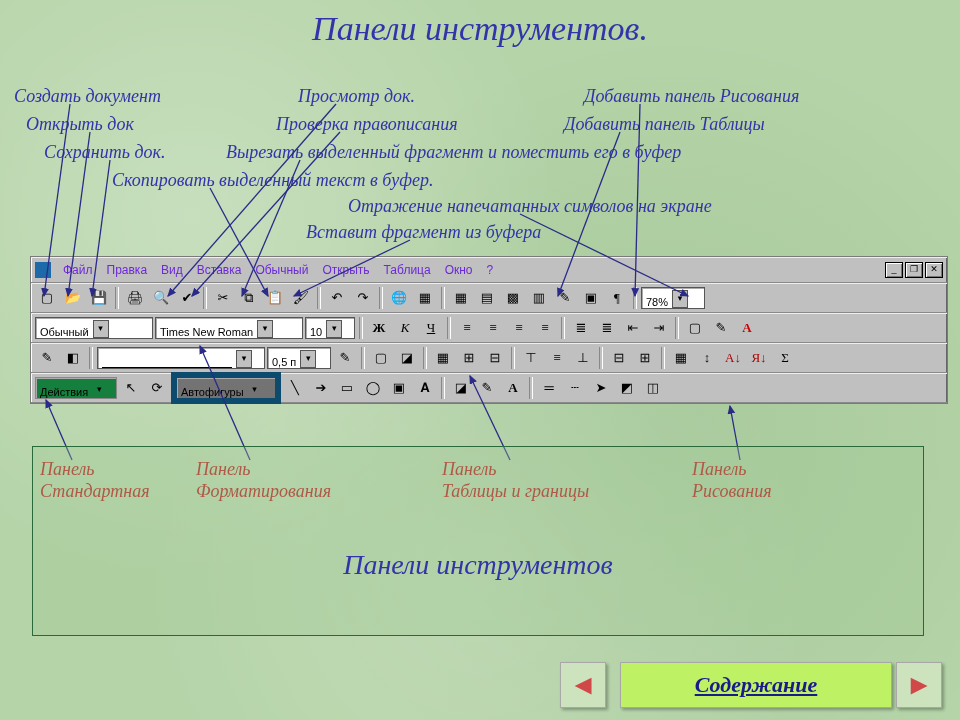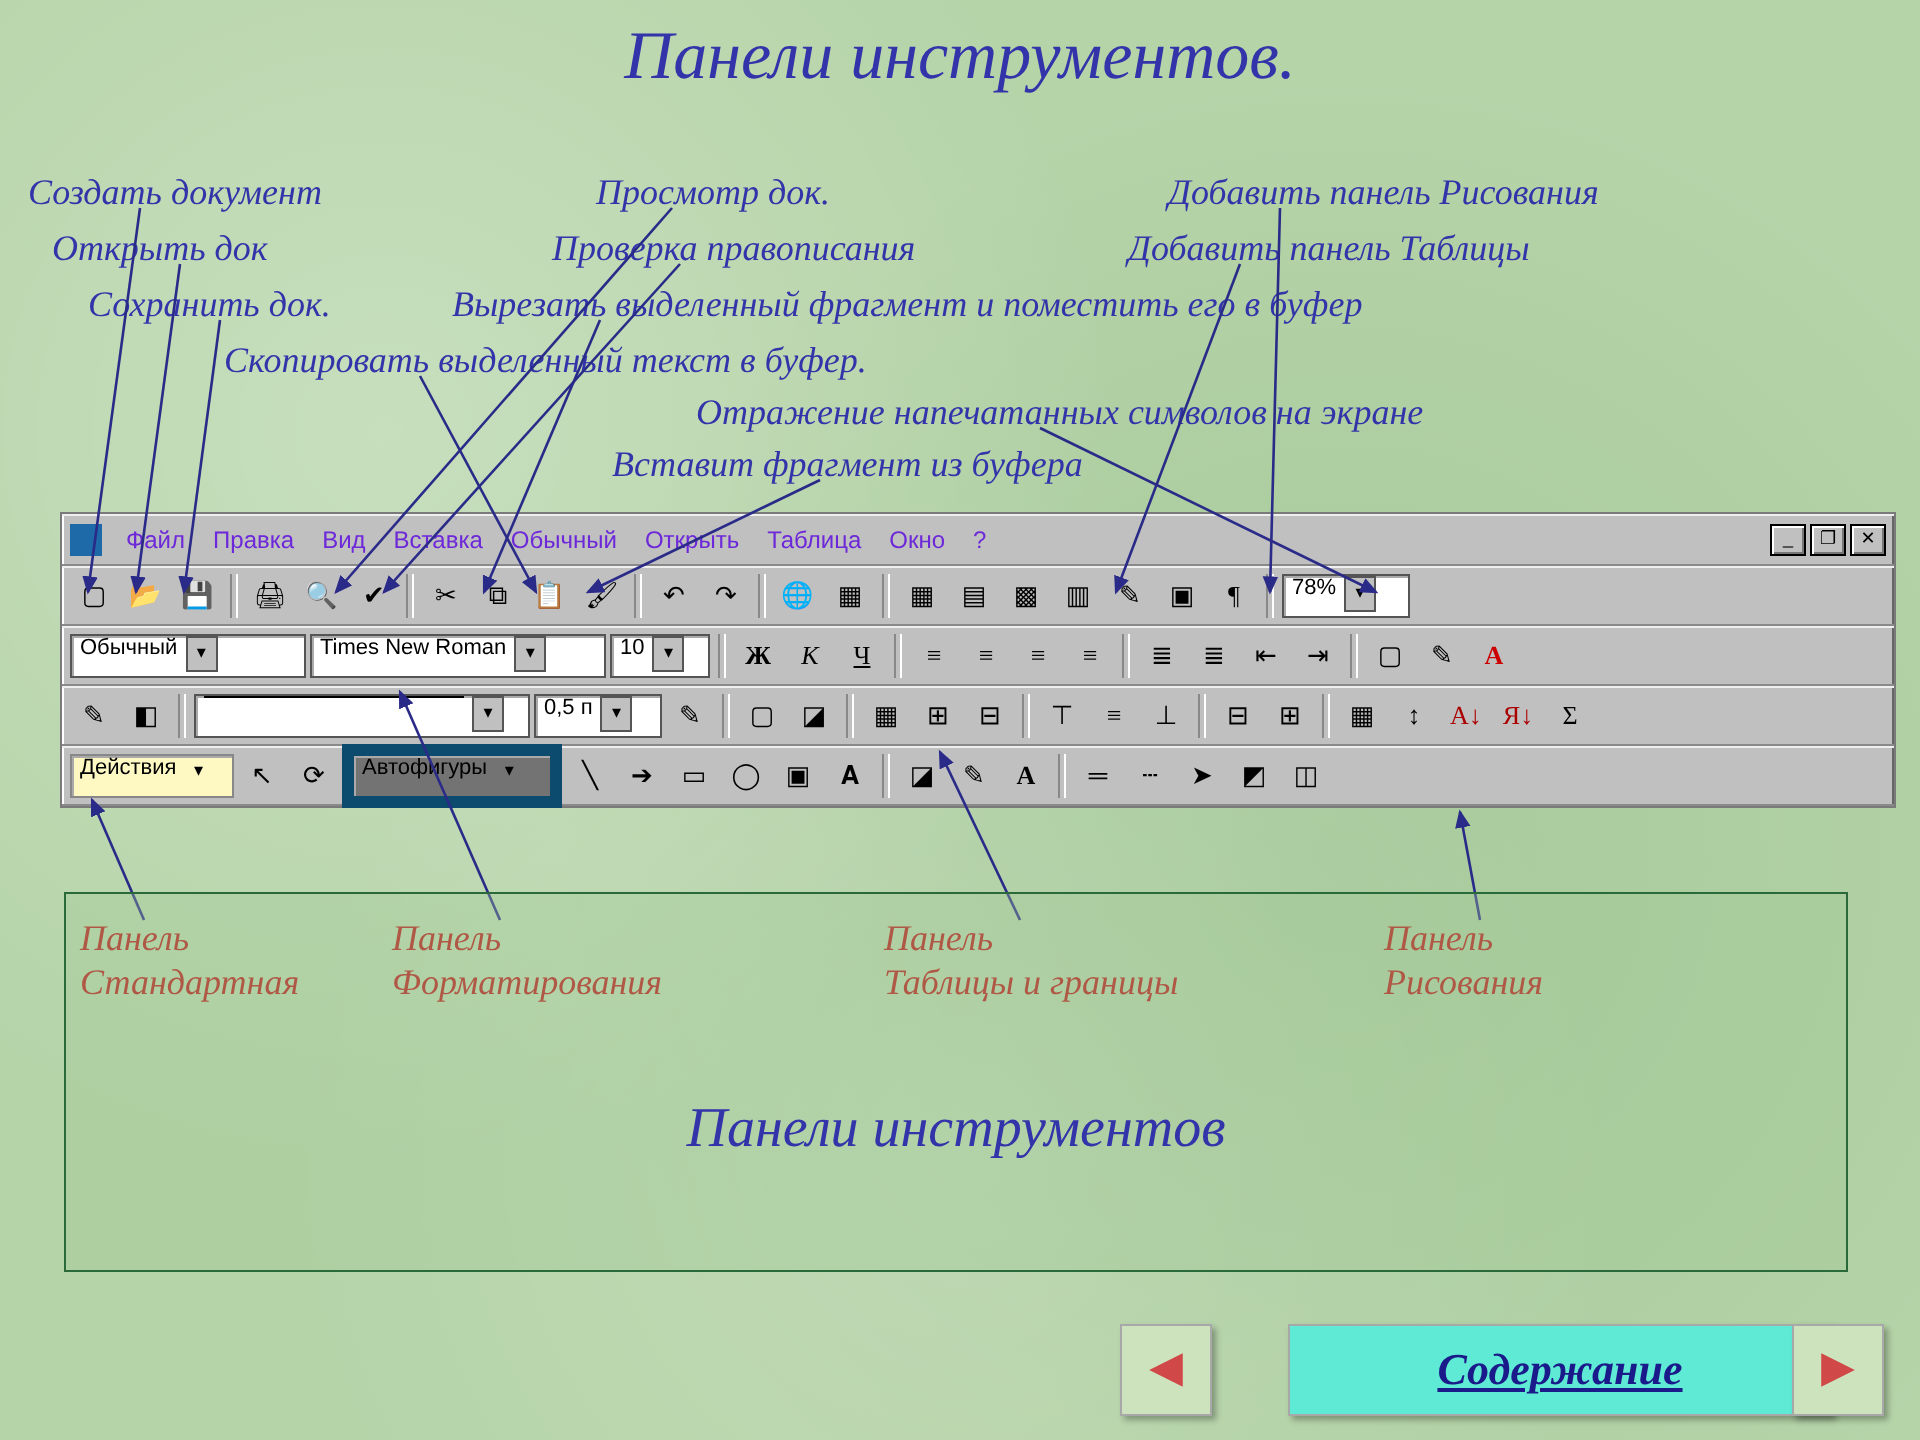--- a/index.html
+++ b/index.html
@@ -12,31 +12,31 @@
 .lbl{position:absolute;color:#3333aa;font-style:italic;font-size:18px;white-space:nowrap}
 .toolbar-wrap{position:absolute;left:30px;top:256px;width:916px;background:#c0c0c0;border:1px solid #7a7a7a;box-shadow:inset -1px -1px 0 #666,inset 1px 1px 0 #fff}
 .row{display:flex;align-items:center;height:28px;border-top:1px solid #efefef;border-bottom:1px solid #8a8a8a;padding:0 4px;gap:2px}
 .mrow{height:24px;font:12px Tahoma,Arial,sans-serif}
 .mrow .wicon{width:16px;height:16px;background:#1e6aa8;margin-right:4px}
 .mn{padding:0 6px;color:#6d28d9;font:12px Tahoma,Arial,sans-serif}
 .winbtns{margin-left:auto;display:flex;gap:2px}
 .wb{width:16px;height:14px;background:#c0c0c0;border:1px solid #000;box-shadow:inset 1px 1px 0 #fff,inset -1px -1px 0 #777;font:9px Arial;line-height:12px;text-align:center}
 .tb{width:22px;height:22px;background:#c0c0c0;border:1px solid #c0c0c0;display:flex;align-items:center;justify-content:center;font-size:13px}
 .sep{width:2px;height:22px;border-left:1px solid #888;border-right:1px solid #fff;margin:0 2px}
-.combo{height:20px;background:#fff;border:1px solid #555;box-shadow:inset 1px 1px 0 #aaa;display:flex;align-items:flex-start;font:11px Tahoma,Arial,sans-serif;padding:0 2px 0 4px}
+.combo{height:20px;background:#fff;border:1px solid #555;box-shadow:inset 1px 1px 0 #aaa;display:flex;align-items:flex-end;font:11px Tahoma,Arial,sans-serif;padding:0 2px 0 4px}
 .combo .ar{width:14px;height:16px;background:#c0c0c0;border:1px solid #555;margin-left:4px;font:9px Arial;text-align:center;line-height:14px}
 svg.arrows{position:absolute;left:0;top:0;width:960px;height:720px;pointer-events:none}
 svg.arrows line{stroke:#2a2a88;stroke-width:1.3}
 .panel-lbl{position:absolute;color:#b91c1c;font-style:italic;font-size:18px;line-height:22px}
 .bigbox{position:absolute;left:32px;top:446px;width:890px;height:188px;border:1px solid #2a6a3a;background:rgba(160,200,150,.35)}
 .bigtitle{position:absolute;width:100%;text-align:center;top:102px;color:#3333aa;font-style:italic;font-size:28px}
 .nav{position:absolute;bottom:12px;width:44px;height:44px;display:flex;align-items:center;justify-content:center;font-size:28px;color:#d04848;border:1px solid #a8a8a8;background:#cde3be;box-shadow:2px 2px 3px rgba(0,0,0,.3)}
 .navL{left:560px}
 .navR{right:18px}
-.contents{position:absolute;bottom:12px;left:644px;width:270px;height:44px;border:1px solid #a8a8a8;background:#5eead4;box-shadow:2px 2px 3px rgba(0,0,0,.3);display:flex;align-items:center;justify-content:center;color:#1a1a8a;font-weight:bold;font-size:22px;text-decoration:underline;font-style:italic}
+.contents{position:absolute;bottom:12px;left:620px;width:270px;height:44px;border:1px solid #a8a8a8;background:#bef264;box-shadow:2px 2px 3px rgba(0,0,0,.3);display:flex;align-items:center;justify-content:center;color:#1a1a8a;font-weight:bold;font-size:22px;text-decoration:underline;font-style:italic}
 </style>
 </head>
 <body>
 
 <div class="title">Панели инструментов.</div>
 
 <div class="lbl" style="left:14px;top:86px">Создать документ</div>
 <div class="lbl" style="left:26px;top:114px">Открыть док</div>
 <div class="lbl" style="left:44px;top:142px">Сохранить док.</div>
 <div class="lbl" style="left:112px;top:170px">Скопировать выделенный текст в буфер.</div>
@@ -164,21 +164,21 @@
   <div class="tb">⊞</div>
   <div class="sep"></div>
   <div class="tb">▦</div>
   <div class="tb">↕</div>
   <div class="tb" style="color:#a00">A↓</div>
   <div class="tb" style="color:#a00">Я↓</div>
   <div class="tb">Σ</div>
  </div>
 
  <div class="row">
-  <div class="combo" style="width:74px;background:#fef9c3;border:1px solid #888">
+  <div class="combo" style="width:74px;background:#15803d;border:1px solid #888">
         <span>Действия</span>
         <span class="ar" style="background:transparent;border:none">▾</span>
       </div>
   <div class="tb">↖</div>
   <div class="tb">⟳</div>
   <div class="combo" style="width:92px;background:#737373;border:6px solid #0c4a6e">
         <span>Автофигуры</span>
         <span class="ar" style="background:transparent;border:none">▾</span>
       </div>
   <div class="tb">╲</div>

